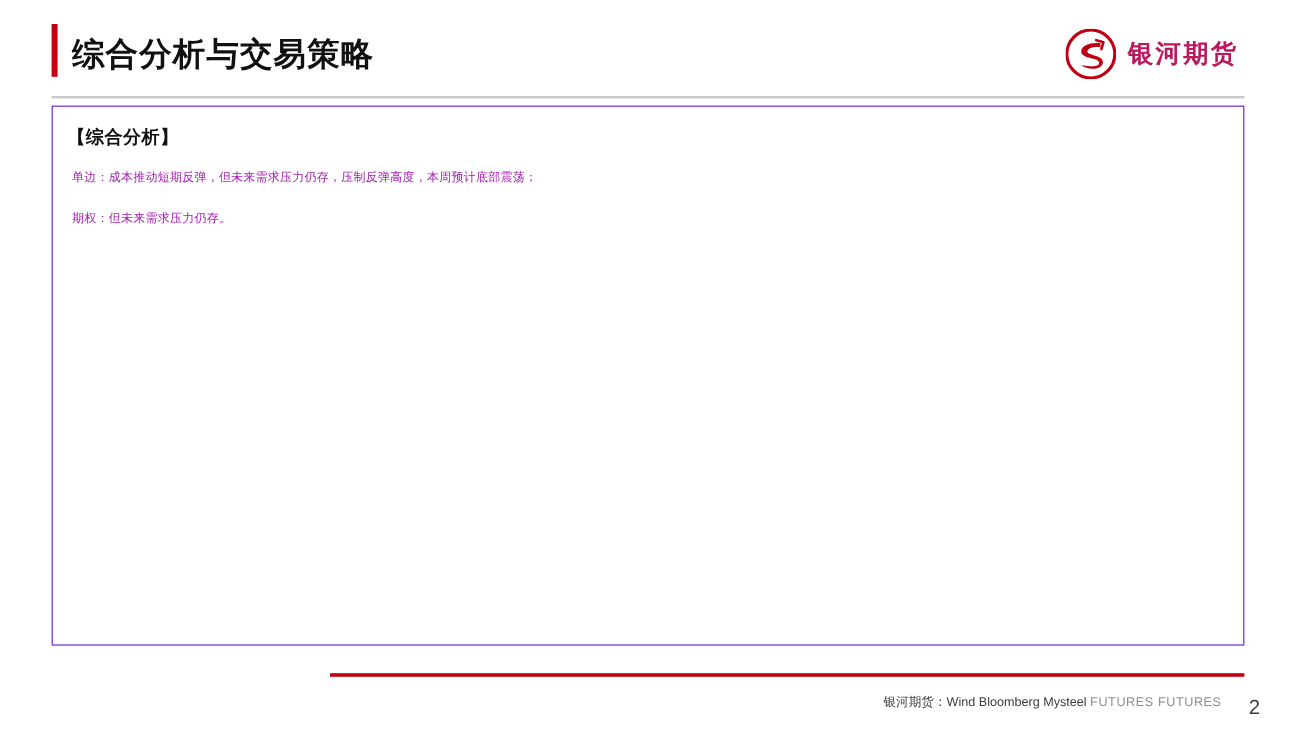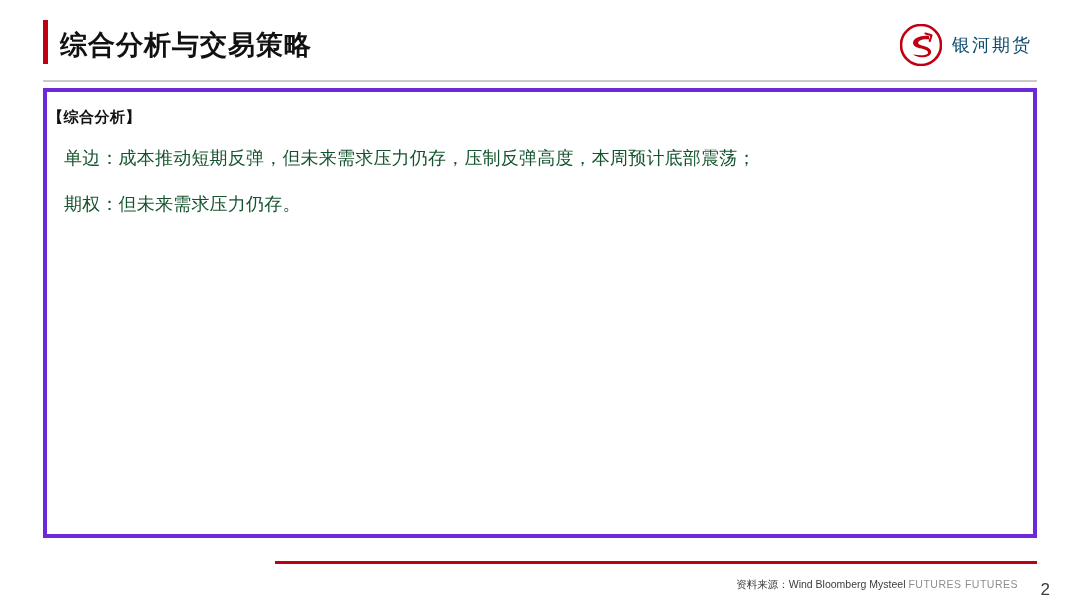--- a/index.html
+++ b/index.html
@@ -61,36 +61,36 @@
     display: flex;
     align-items: center;
     gap: 10px;
   }
   .brand-mark {
     width: 42px;
     height: 42px;
     position: relative;
   }
   .brand-text {
-    font-size: 18px;
-    font-weight: normal;
-    color: #0c4a6e;
+    font-size: 21px;
+    font-weight: bold;
+    color: #be185d;
     letter-spacing: 2px;
     white-space: nowrap;
   }
   
   .content {
     position: absolute;
     left: 43px;
     right: 43px;
     top: 88px;
     bottom: 70px;
-    border: 4px solid #6d28d9;
+    border: 1px solid #6d28d9;
     box-sizing: border-box;
-    padding: 14px 18px 10px 1px;
+    padding: 14px 18px 10px 12px;
   }
   .sec-head {
     font-size: 15px;
     font-weight: bold;
     color: #111111;
     margin: 2px 0 10px 0;
     letter-spacing: 0.5px;
   }
   .para {
     font-size: 14.5px;
@@ -98,24 +98,24 @@
     color: #1c1c1c;
     text-align: justify;
     text-justify: inter-ideograph;
     margin: 0 0 6px 0;
     letter-spacing: 0.2px;
   }
   .sec-head.second {
     margin-top: 14px;
   }
   .strategy-line {
-    font-size: 18px;
+    font-size: 10px;
     line-height: 30px;
-    color: #14532d;
-    margin: 16px;
+    color: #a21caf;
+    margin: 4px;
     letter-spacing: 0.2px;
   }
   
   .footer-rule {
     position: absolute;
     left: 275px;
     right: 43px;
     bottom: 44px;
     height: 3px;
     background: #c00012;
@@ -162,17 +162,17 @@
   </div>
 
   <div class="content">
     <div class="sec-head">【综合分析】</div>
     <p class="strategy-line">单边：成本推动短期反弹，但未来需求压力仍存，压制反弹高度，本周预计底部震荡；</p>
     <p class="strategy-line">期权：但未来需求压力仍存。</p>
   </div>
 
   <div class="footer-rule"></div>
   <div class="source">
-    <span>资料来源：</span><span>Wind Bloomberg Mysteel</span>&nbsp;<span class="galaxy">FUTURES FUTURES</span>
+    <span>银河期货：</span><span>Wind Bloomberg Mysteel</span>&nbsp;<span class="galaxy">FUTURES FUTURES</span>
   </div>
   <div class="page-num">2</div>
 
 </div>
 
 </body></html>

